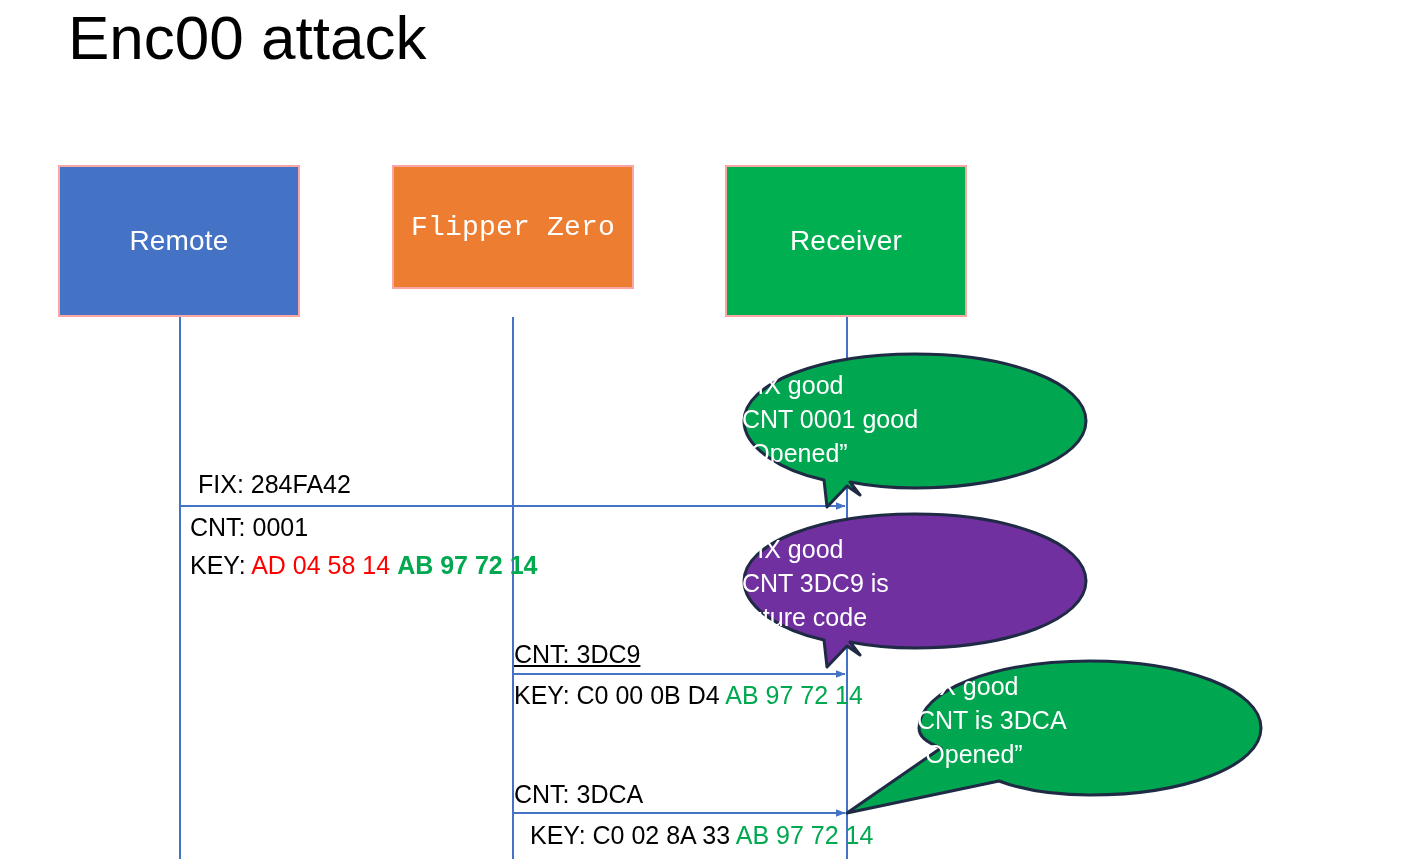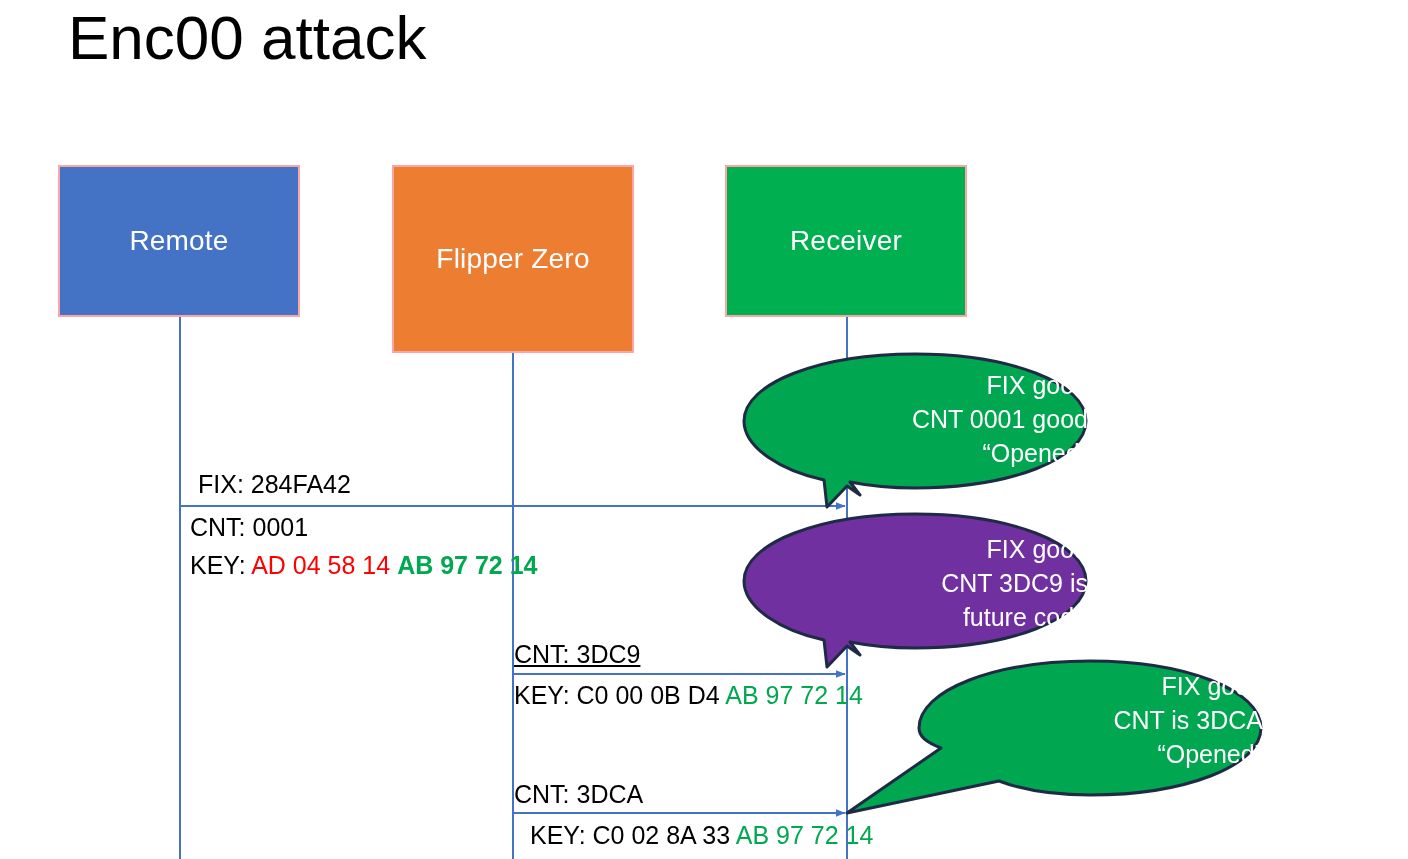--- a/index.html
+++ b/index.html
@@ -41,21 +41,21 @@
     border: 2px solid #fca5a5;
     display: flex;
     align-items: center;
     justify-content: center;
     color: #ffffff;
     font-size: 28px;
     font-weight: 400;
     letter-spacing: .2px;
   }
   #actor-remote   { left: 58px;  top: 165px; width: 242px; height: 152px; }
-  #actor-flipper  { left: 392px; top: 165px; width: 242px; height: 188px; }
+  #actor-flipper  { left: 392px; top: 165px; width: 242px; height: 124px; font-family: Liberation Mono, monospace; }
   #actor-receiver { left: 725px; top: 165px; width: 242px; height: 152px; }
 
   
   #wires {
     position: absolute;
     left: 0; top: 0;
     width: 1408px; height: 859px;
     pointer-events: none;
   }
   
@@ -80,21 +80,21 @@
 
   
   .bubble {
     position: absolute;
   }
   .bubble svg { display: block; overflow: visible; }
   .bubble-text {
     position: absolute;
     left: 0;
     width: 100%;
-    text-align: right;
+    text-align: left;
     color: #ffffff;
     font-size: 25px;
     line-height: 34px;
     pointer-events: none;
   }
   #bubble-1 { left: 742px; top: 352px; width: 346px; height: 160px; }
   #bubble-1 .bubble-text { top: 16px; }
   #bubble-2 { left: 742px; top: 512px; width: 346px; height: 160px; }
   #bubble-2 .bubble-text { top: 20px; }
   #bubble-3 { left: 845px; top: 659px; width: 418px; height: 156px; }

